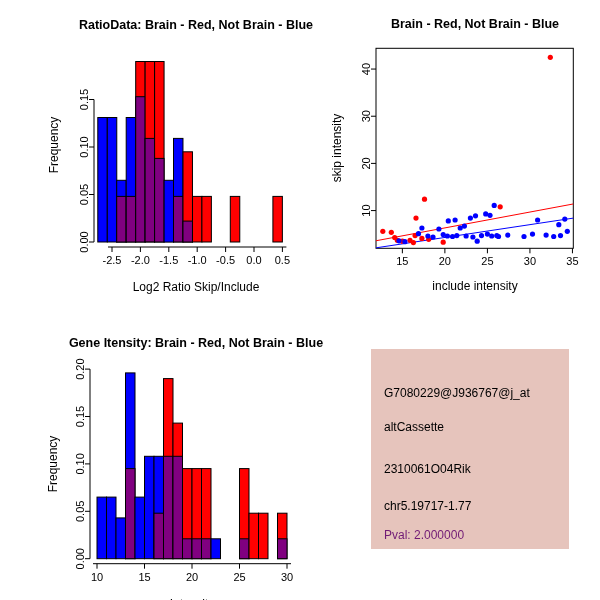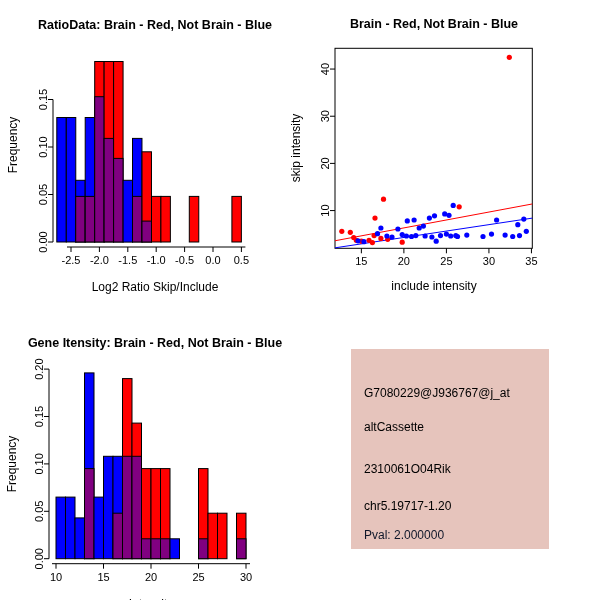--- a/index.html
+++ b/index.html
@@ -1,18 +1,18 @@
 <!DOCTYPE html>
 <html><head>
 <meta charset="utf-8">
 <style>
   html,body{margin:0;padding:0;background:#fff;}
   .canvas{position:relative;width:600px;height:600px;background:#ffffff;
           font-family:"Liberation Sans",sans-serif;overflow:hidden;}
-  .panel{position:absolute;width:300px;height:300px;}
+  .panel{position:absolute;width:300px;height:300px;padding-left:41px;}
   svg{display:block;}
   svg text{font-family:"Liberation Sans",sans-serif;fill:#000;}
   .title{font-size:12.5px;font-weight:bold;}
   .axis-label{font-size:12px;}
   .tick-label{font-size:11px;}
   .info-box{position:absolute;left:51px;top:49px;width:198px;height:200px;}
   .info-line{position:absolute;left:13px;font-size:12px;color:#000;white-space:nowrap;}
 </style>
 </head>
 <body>
@@ -240,22 +240,22 @@
           <rect x="198.5" y="220.8" width="9.50" height="19.9" fill="#800080" stroke="#000000" stroke-width="1"></rect>
           <rect x="208.0" y="195.2" width="9.50" height="45.5" fill="#FF0000" stroke="#000000" stroke-width="1"></rect>
           <rect x="217.5" y="195.2" width="9.50" height="45.5" fill="#FF0000" stroke="#000000" stroke-width="1"></rect>
           <rect x="236.5" y="195.2" width="9.50" height="45.5" fill="#FF0000" stroke="#000000" stroke-width="1"></rect>
           <rect x="236.5" y="220.8" width="9.50" height="19.9" fill="#800080" stroke="#000000" stroke-width="1"></rect>
         </g>
       </svg>
   </div>
 
   <div class="panel" style="left:300px;top:300px">
-    <div class="info-box" id="info-box" style="background: rgb(230, 196, 188);">
+    <div class="info-box" id="info-box" style="background: rgb(230, 196, 188); margin-left: 20px;">
       <div class="info-line" style="top:37px">G7080229@J936767@j_at</div>
       <div class="info-line" style="top:71px">altCassette</div>
       <div class="info-line" style="top:113px">2310061O04Rik</div>
-      <div class="info-line" style="top:150px">chr5.19717-1.20</div>
-      <div class="info-line" id="pval-line" style="top: 179px; color: #0f172a;">Pval: 2.000000</div>
+      <div class="info-line" style="top:150px">chr5.19717-1.77</div>
+      <div class="info-line" id="pval-line" style="top: 179px; color: #701a75;">Pval: 2.000000</div>
     </div>
   </div>
 
 </div>
 
 </body></html>

